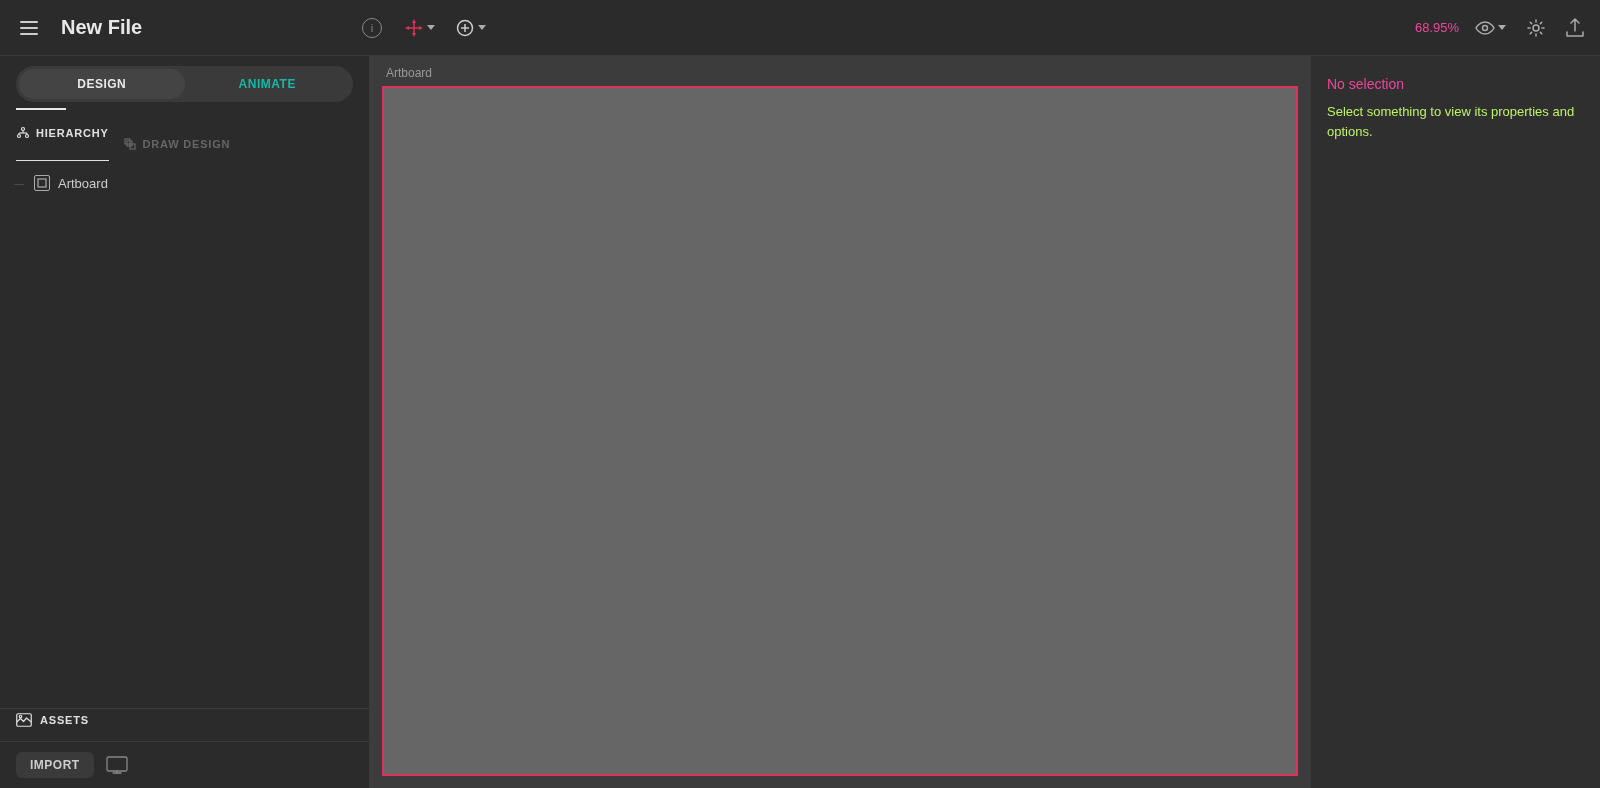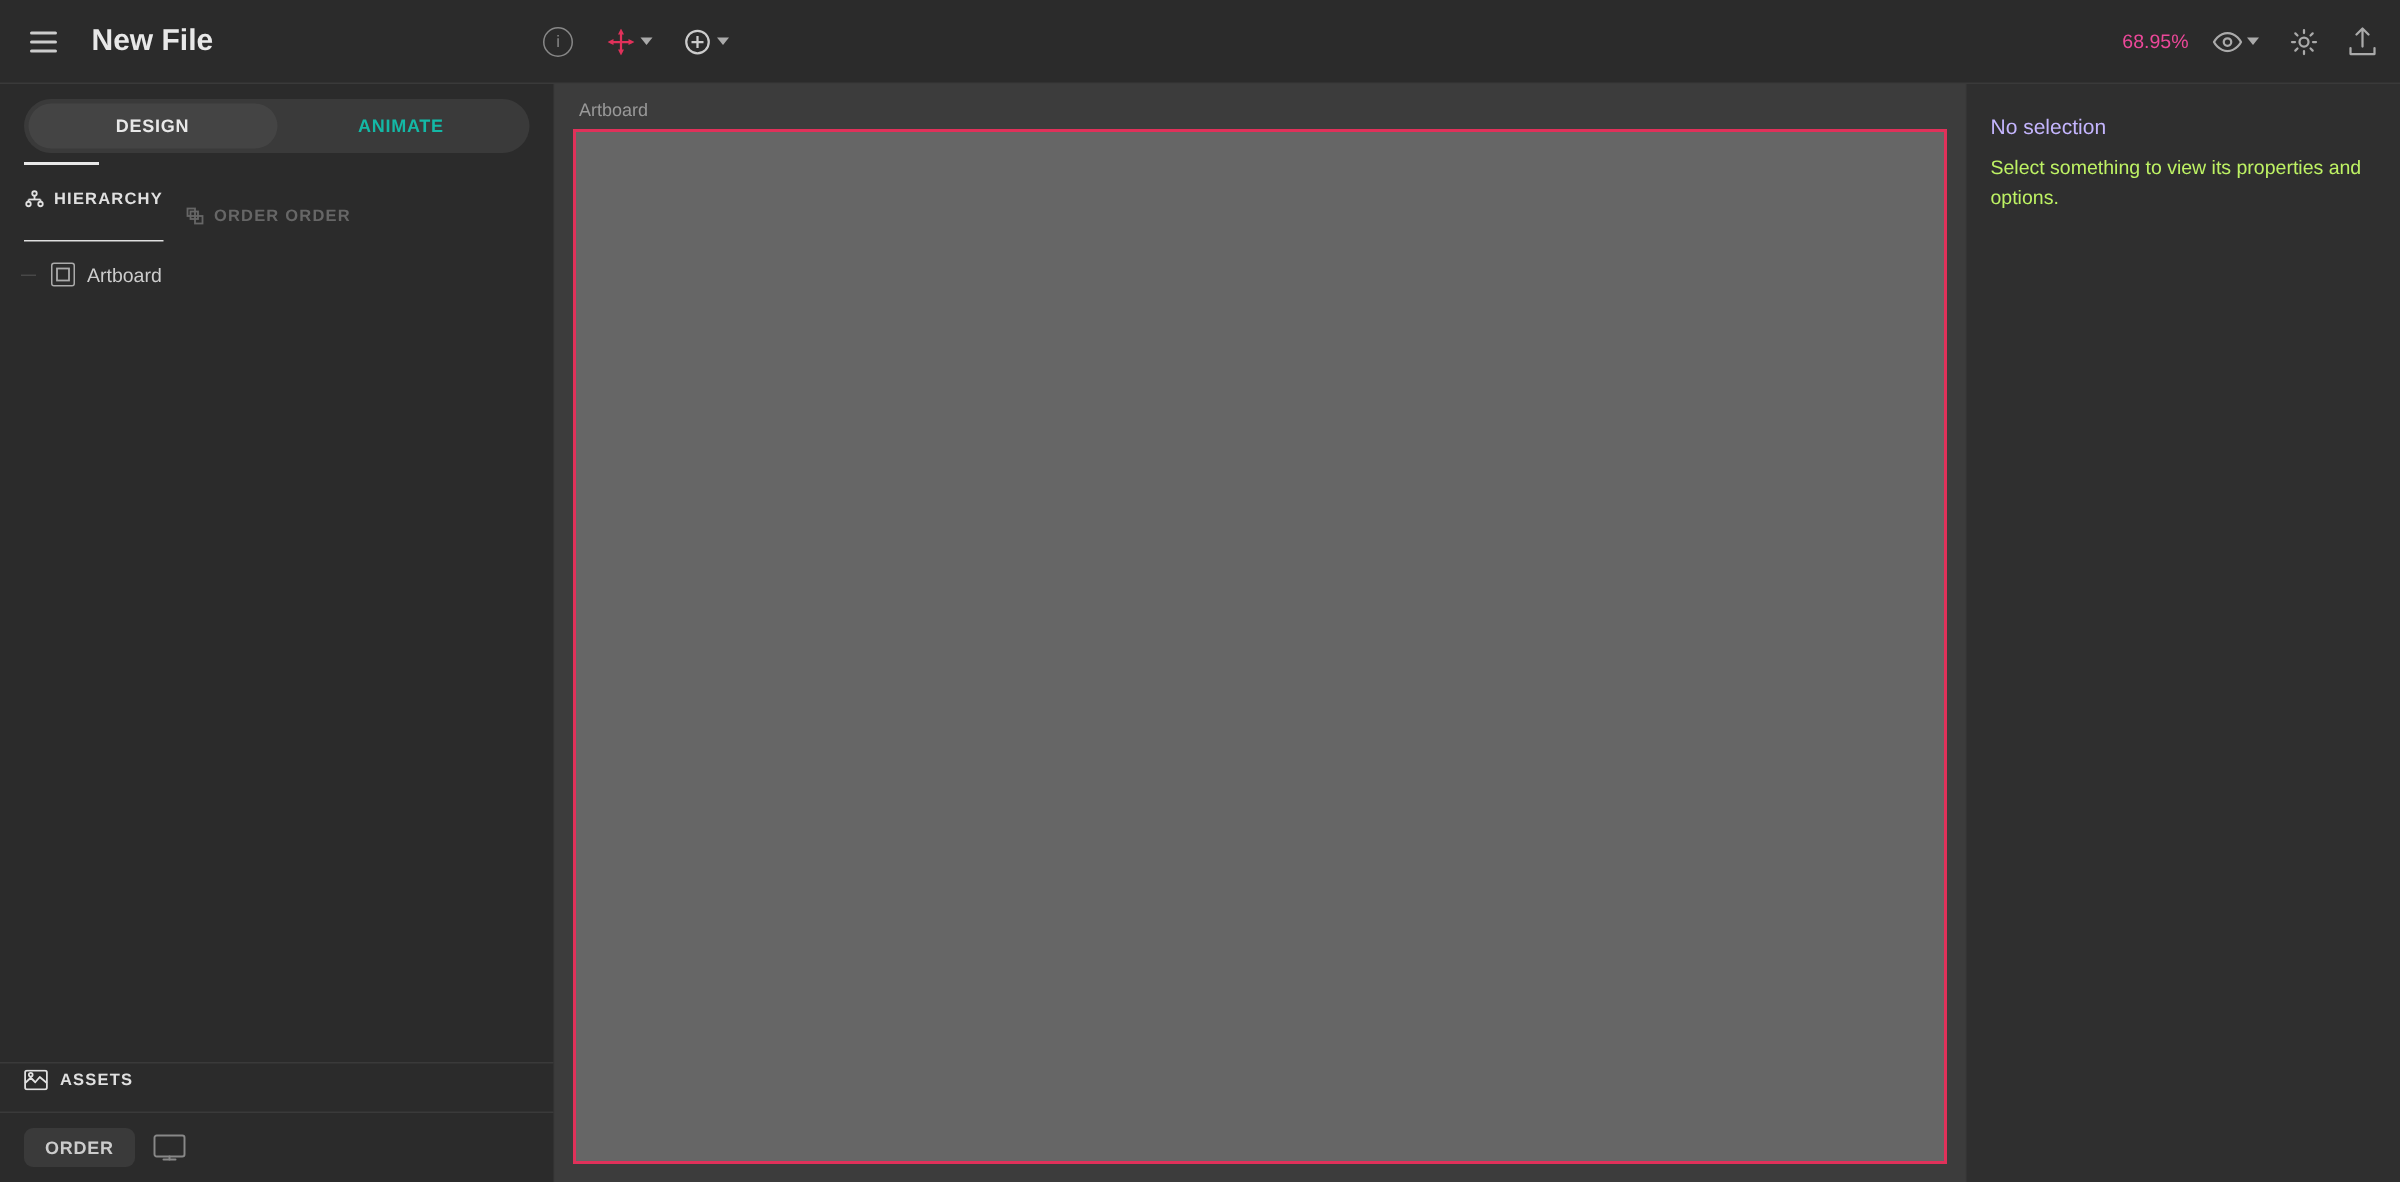--- a/index.html
+++ b/index.html
@@ -304,21 +304,21 @@
       width: 290px;
       background: #2f2f2f;
       border-left: 1px solid #3a3a3a;
       display: flex;
       flex-direction: column;
       padding: 20px 16px;
       flex-shrink: 0;
     }
     .no-selection-title {
       font-size: 14px;
-      color: #c4b5fd;
+      color: #ec4899;
       font-weight: 500;
       margin-bottom: 10px;
     }
     .no-selection-desc {
       font-size: 13px;
       color: #bef264;
       line-height: 1.5;
     }
 
     
@@ -420,21 +420,21 @@
           <circle cx="11" cy="10" r="1.5" stroke="#e0e0e0" stroke-width="1.2"></circle>
         </svg>
         <span>HIERARCHY</span>
       </div>
       <div class="draw-order-label">
         <svg width="14" height="14" viewBox="0 0 14 14" fill="none">
           <rect x="2" y="2" width="5" height="5" stroke="#666" stroke-width="1.2" fill="none"></rect>
           <rect x="7" y="7" width="5" height="5" stroke="#666" stroke-width="1.2" fill="none"></rect>
           <rect x="4" y="4" width="5" height="5" stroke="#666" stroke-width="1.2" fill="none"></rect>
         </svg>
-        <span>ORDER ORDER</span>
+        <span>DRAW DESIGN</span>
       </div>
     </div>
 
     <div class="layer-row">
       <div class="layer-toggle">—</div>
       <div class="artboard-icon">
         <svg width="10" height="10" viewBox="0 0 10 10" fill="none">
           <rect x="1" y="1" width="8" height="8" stroke="#aaa" stroke-width="1.2" fill="none"></rect>
         </svg>
       </div>
@@ -448,21 +448,21 @@
         <svg width="16" height="14" viewBox="0 0 16 14" fill="none">
           <rect x="0.75" y="0.75" width="14.5" height="12.5" rx="1.25" stroke="#e0e0e0" stroke-width="1.2" fill="none"></rect>
           <path d="M0.75 9L4.5 5.5L7.5 8.5L10.5 5L15.25 9" stroke="#e0e0e0" stroke-width="1.2" stroke-linejoin="round"></path>
           <circle cx="4.5" cy="3.5" r="1.25" stroke="#e0e0e0" stroke-width="1.2" fill="none"></circle>
         </svg>
         <span class="assets-label">ASSETS</span>
       </div>
     </div>
 
     <div class="import-row">
-      <button class="import-btn">ORDER</button>
+      <button class="import-btn">IMPORT</button>
       <button class="screen-icon-btn">
         <svg width="22" height="18" viewBox="0 0 22 18" fill="none">
           <rect x="1" y="1" width="20" height="14" rx="1.5" stroke="#888" stroke-width="1.3" fill="none"></rect>
           <line x1="7" y1="17" x2="15" y2="17" stroke="#888" stroke-width="1.3" stroke-linecap="round"></line>
           <line x1="11" y1="15" x2="11" y2="17" stroke="#888" stroke-width="1.3" stroke-linecap="round"></line>
         </svg>
       </button>
     </div>
   </div>
 

